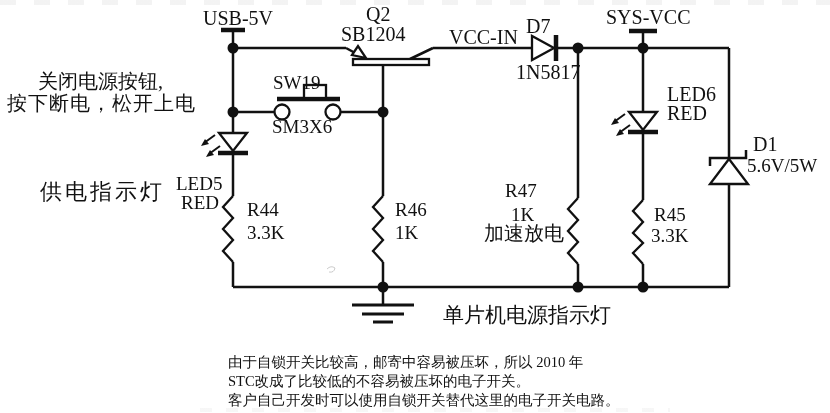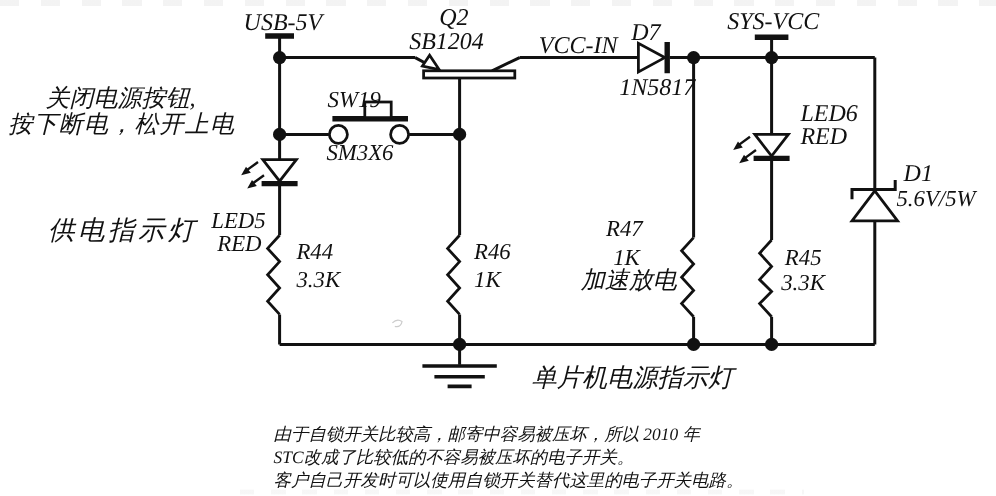--- a/index.html
+++ b/index.html
@@ -1,17 +1,17 @@
 <!DOCTYPE html>
 <html><head>
 <meta charset="utf-8">
 <style>
   html,body{margin:0;padding:0;background:#fff;}
   .stage{position:relative;width:830px;height:413px;background:#ffffff;overflow:hidden;
-         font-family:"Liberation Serif","DejaVu Serif",serif;font-style:italic;}
+         font-family:"Liberation Serif","DejaVu Serif",serif;}
   .stage svg{position:absolute;left:0;top:0;}
   .w{stroke:#111;stroke-width:2.5;fill:none;stroke-linecap:butt;}
   .bar{stroke:#111;stroke-width:4.5;fill:none;}
   .gnd{stroke:#111;stroke-width:3;fill:none;}
   .zig{stroke:#111;stroke-width:2.3;fill:none;stroke-linejoin:miter;}
   .sym{fill:#fff;stroke:#111;stroke-width:2.3;stroke-linejoin:miter;}
   .arrline{stroke:#111;stroke-width:2;fill:none;}
   .arrhead{fill:#111;stroke:none;}
   .dot{fill:#111;stroke:none;}
   .t{fill:#111;font-family:"Liberation Serif","DejaVu Serif",serif;}

